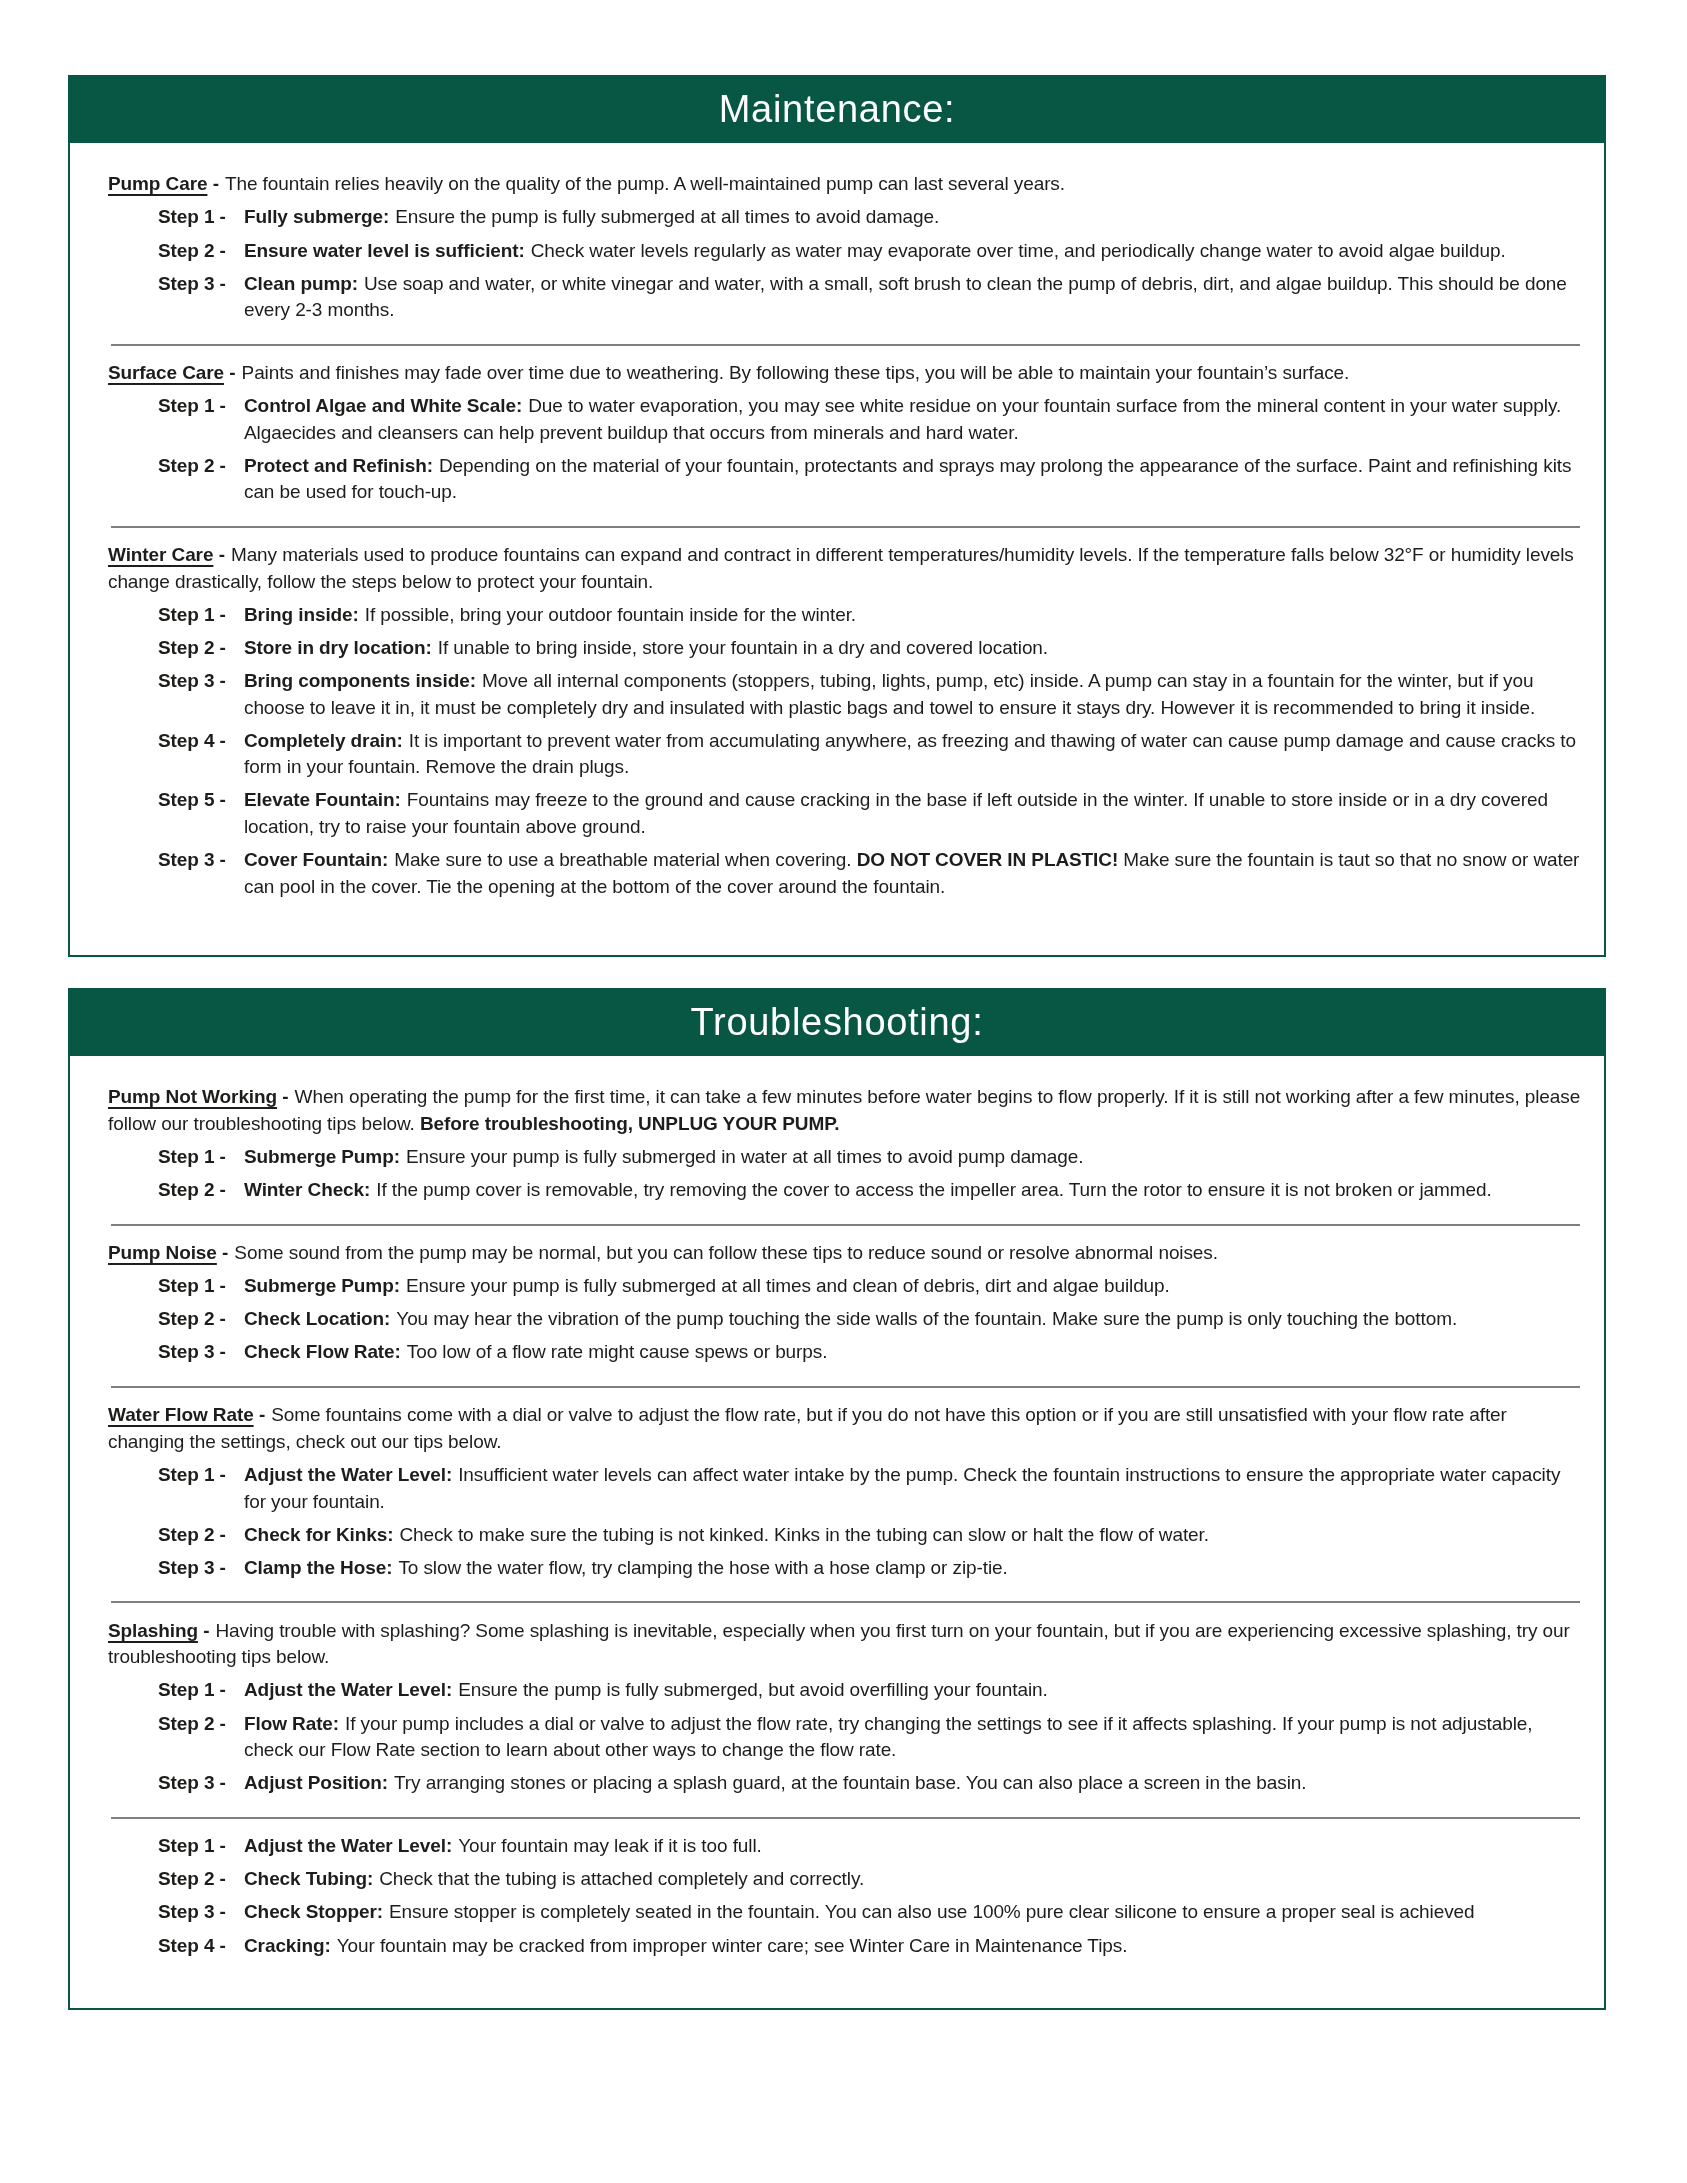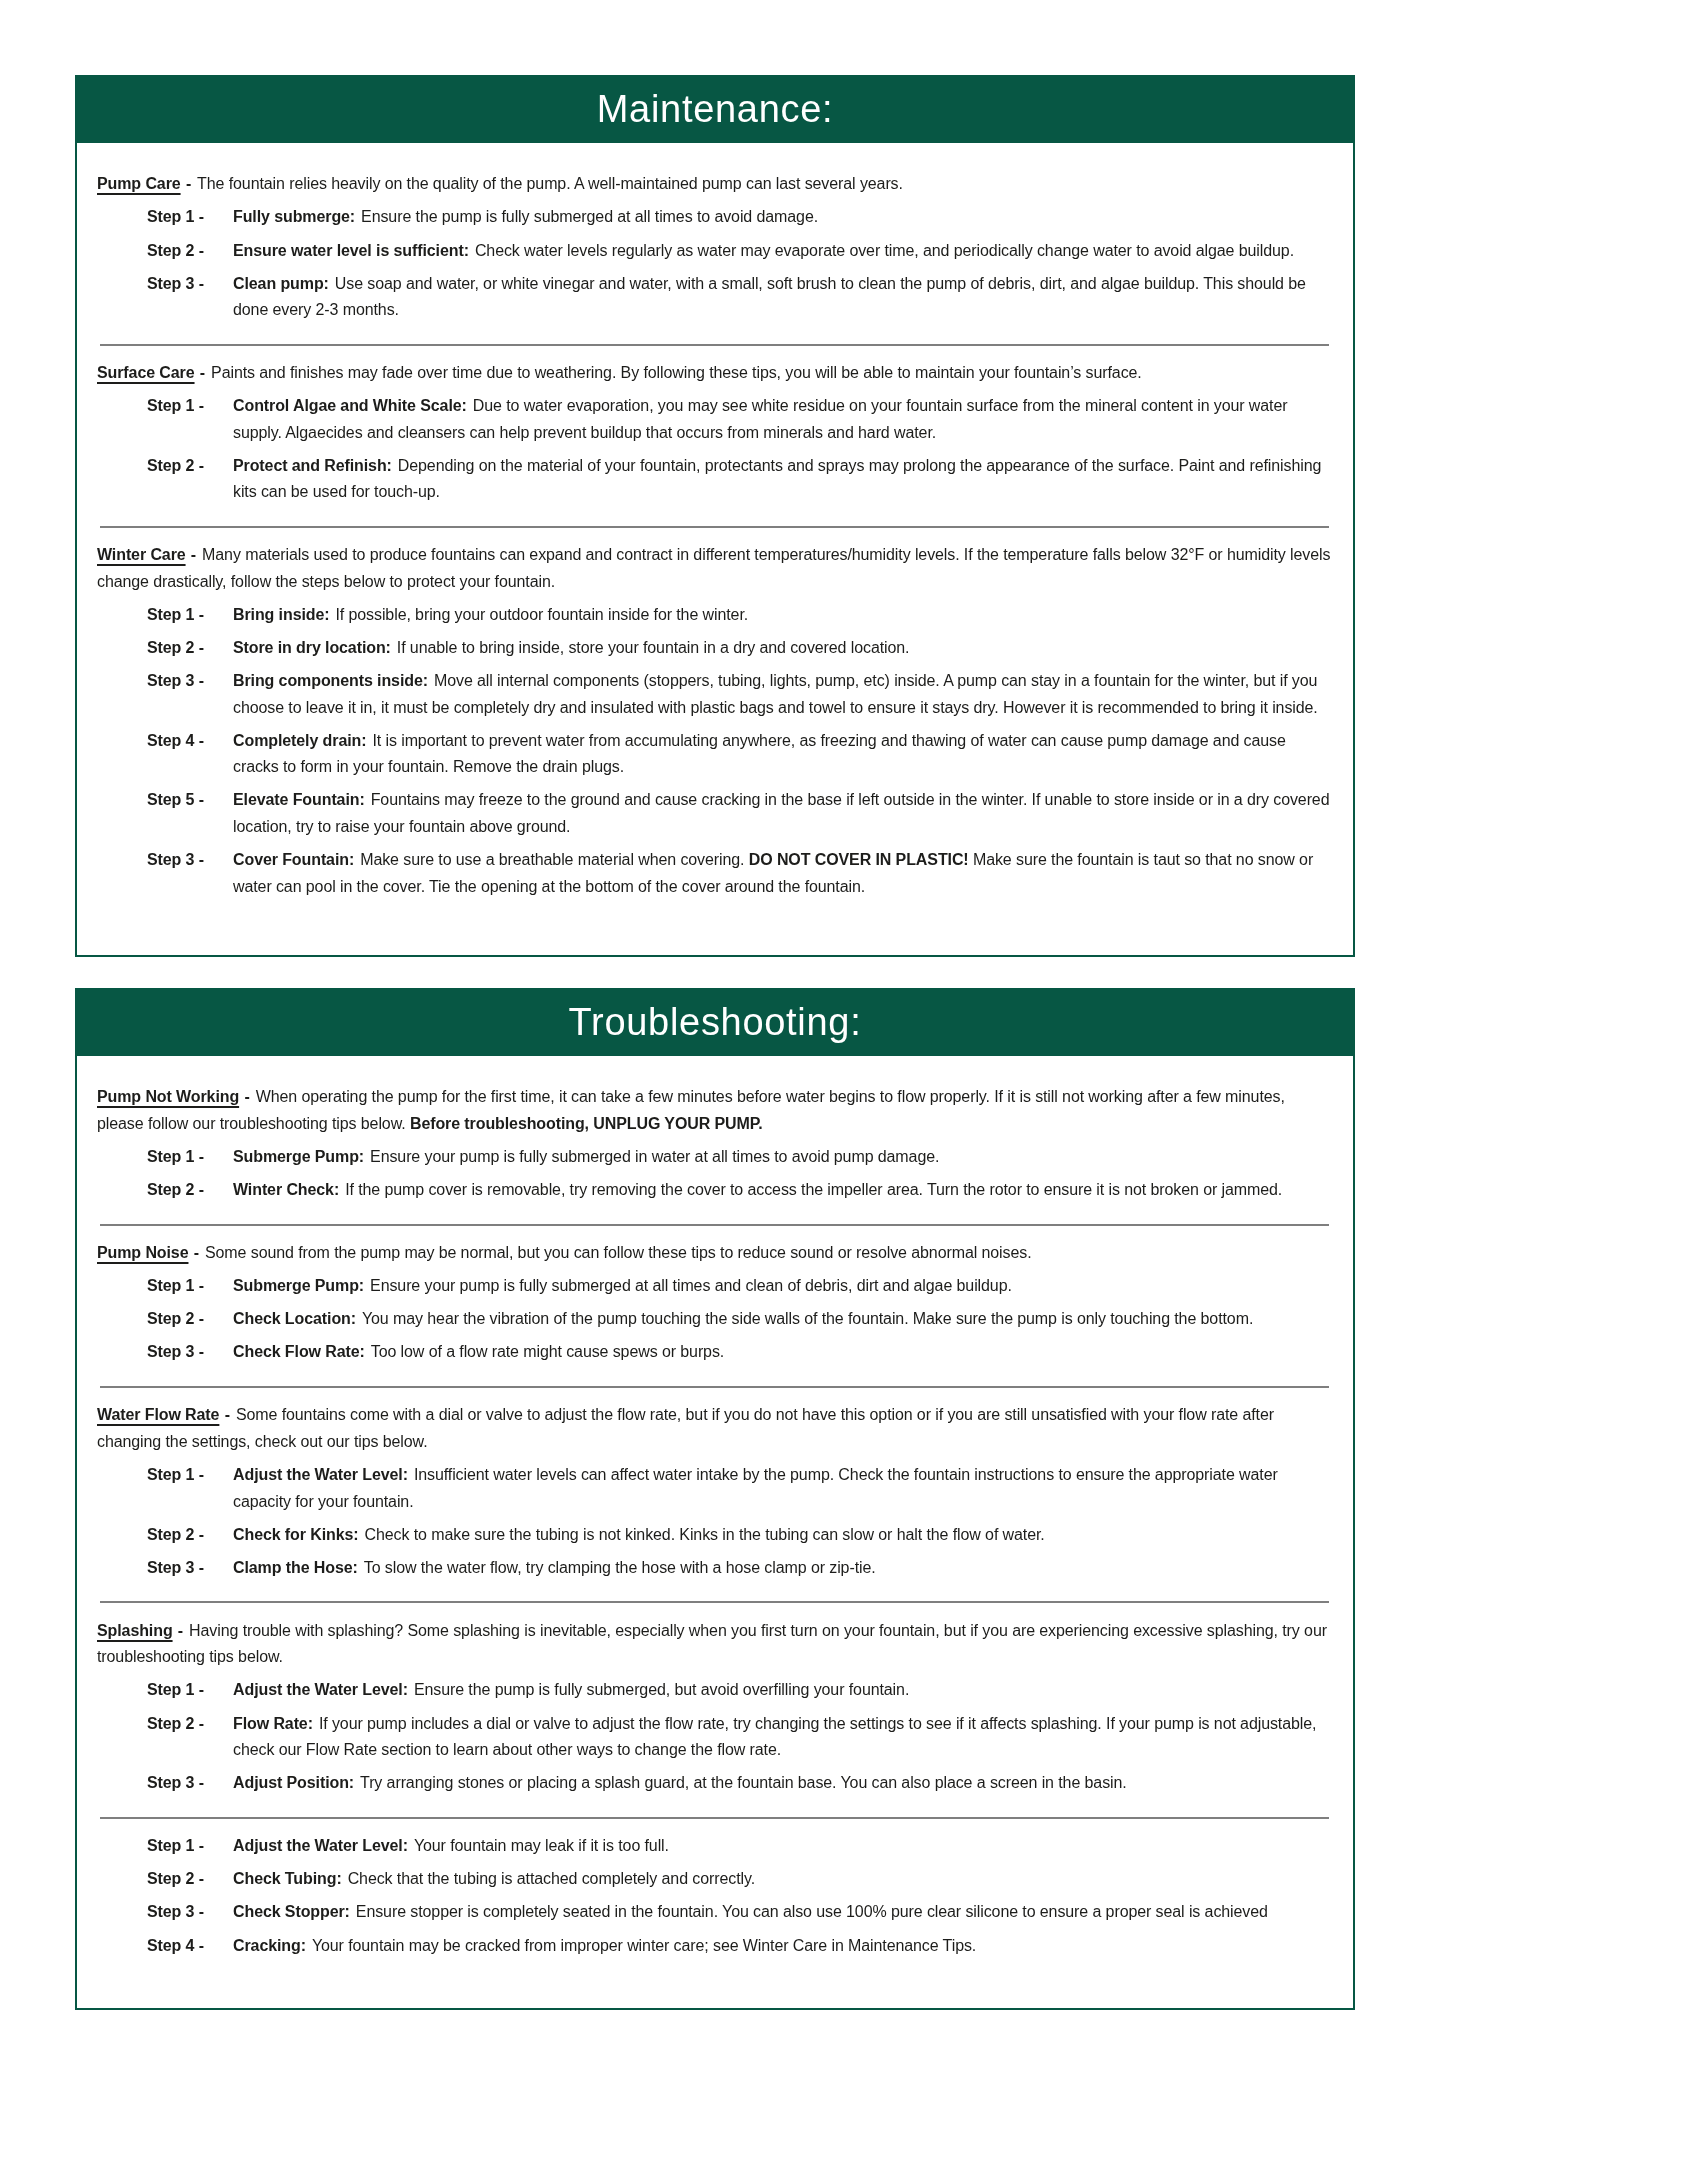--- a/index.html
+++ b/index.html
@@ -8,37 +8,37 @@
     --ink:#1d1d1b;
     --paper:#ffffff;
   }
   html,body{margin:0;padding:0;}
   body{
     width:1687px;height:2183px;background:var(--paper);
     font-family:"Liberation Sans", sans-serif;color:var(--ink);
   }
   .page{position:relative;width:1687px;height:2183px;background:var(--paper);}
   .panel{
-    position:absolute;left:75px;width:1280px;box-sizing:border-box;
+    position:absolute;left:68px;width:1538px;box-sizing:border-box;
     border:2px solid var(--green);background:var(--paper);overflow:hidden;
   }
   .panel-maintenance{top:75px;height:882px;}
   .panel-troubleshooting{top:988px;height:1022px;}
   .panel-header{
     height:67px;background:var(--green);
     display:flex;align-items:center;justify-content:center;
     margin:-0.7px -0.7px 0 -0.7px;
   }
   .panel-title{
     margin:0;color:#ffffff;font-size:38px;font-weight:400;
     letter-spacing:0.7px;font-family:"Liberation Sans", sans-serif;
   }
   .panel-body{
-    padding:28px 21px 0 20px;
-    font-size:16px;line-height:26.5px;letter-spacing:-0.1px;
+    padding:28px 21px 0 38px;
+    font-size:19px;line-height:26.5px;letter-spacing:-0.1px;
   }
   .section{margin:0;}
   .intro{margin:0 0 5.3px 0;}
   .heading{
     font-weight:700;text-decoration:underline;
     text-decoration-thickness:1.7px;text-underline-offset:4px;
   }
   .dash{font-weight:700;margin:0 6px 0 5.3px;}
   .step{display:flex;margin:6.6px 0 0 50px;}
   .step-num{flex:0 0 86px;font-weight:700;white-space:nowrap;}

